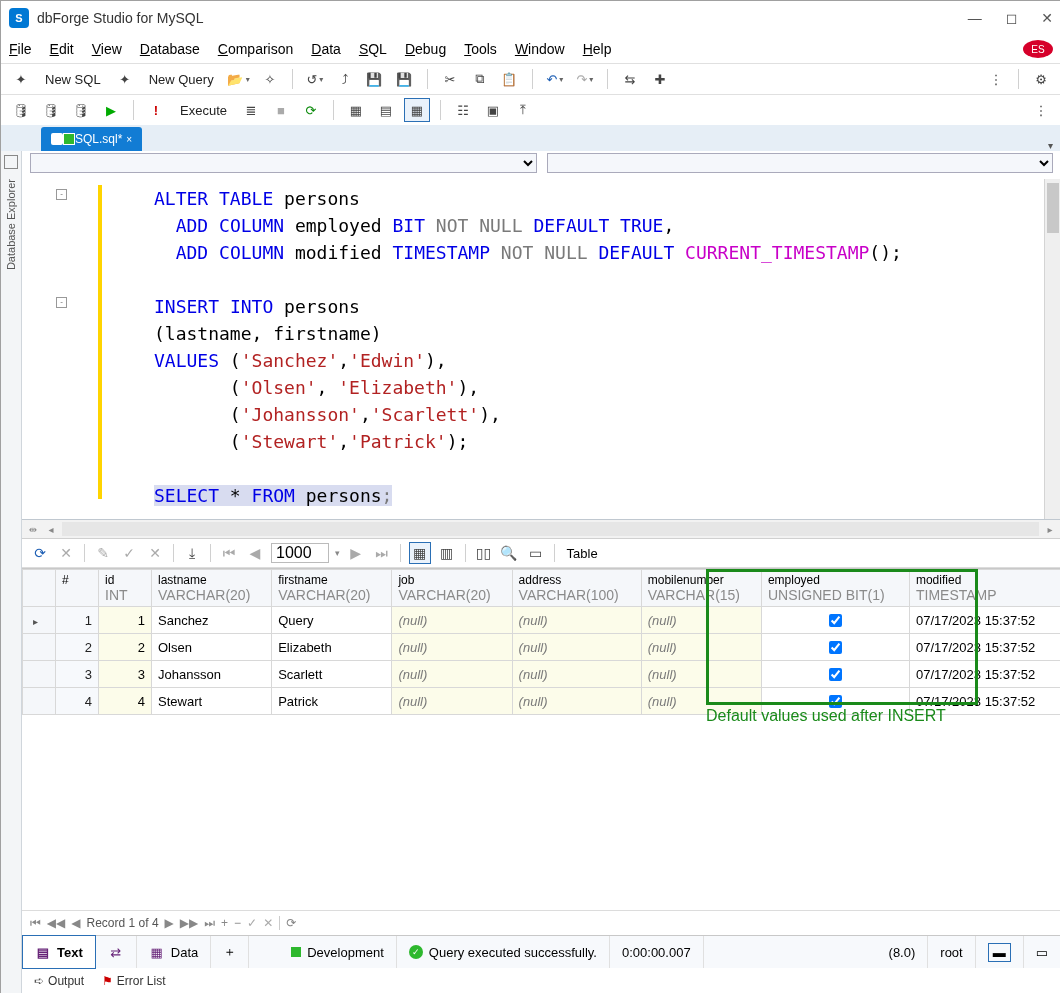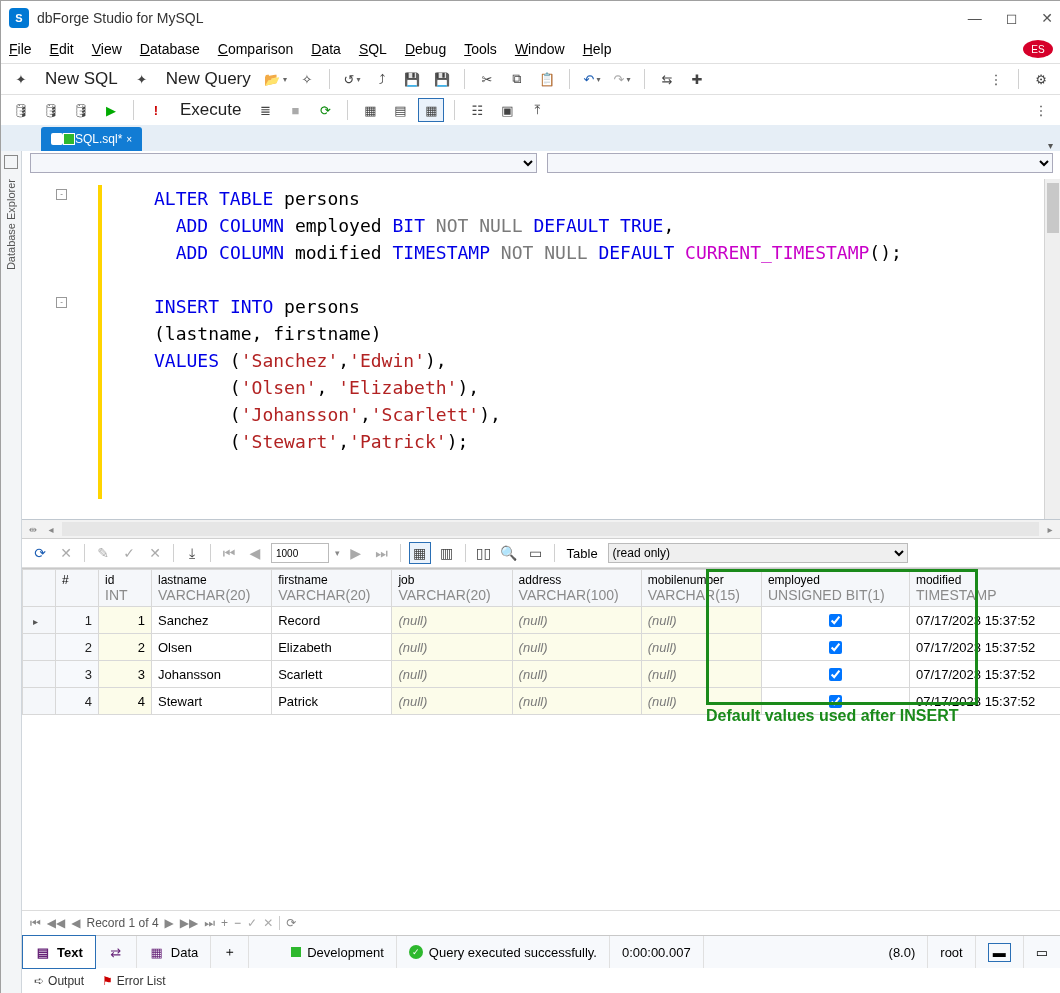--- a/index.html
+++ b/index.html
@@ -8,21 +8,21 @@
 .titlebar .logo{width:20px;height:20px;border-radius:4px;background:#0078d4;display:flex;align-items:center;justify-content:center;color:#fff;font-weight:bold;font-size:11px;margin-right:8px}
 .titlebar .ctrls{margin-left:auto;display:flex;gap:24px;align-items:center;font-size:14px;color:#555}
 .titlebar .ctrls span{cursor:pointer}
 .menubar{height:28px;display:flex;align-items:center;padding:0 8px;gap:18px;font-size:14px}
 .menubar .m{cursor:pointer}
 .menubar .m u{text-decoration:underline}
 .menubar .es{margin-left:auto;width:30px;height:18px;border-radius:50%;background:#d6002a;color:#fff;font-size:10px;display:flex;align-items:center;justify-content:center}
 .toolbar{height:30px;display:flex;align-items:center;padding:0 8px;gap:6px;border-top:1px solid #e0e0e0}
 .toolbar .sep{width:1px;height:20px;background:#d0d0d0;margin:0 4px}
 .toolbar .btn{min-width:20px;height:22px;display:flex;align-items:center;justify-content:center;font-size:13px;padding:0 2px;cursor:pointer;color:#444}
-.toolbar .btn.txt{padding:0 6px;font-size:17px;color:#222}
+.toolbar .btn.txt{padding:0 6px;font-size:13px;color:#222}
 .toolbar .drop::after{content:"▾";font-size:8px;margin-left:2px;color:#666}
 .toolbar .spacer{flex:1}
 .tabstrip{height:26px;background:#e6eef6;display:flex;align-items:flex-end;padding-left:6px;position:relative}
 .tabstrip::before{content:"";position:absolute;left:0;top:0;width:38px;height:26px;background:#e6eef6}
 .tabstrip .tab{height:24px;display:flex;align-items:center;padding:0 10px;font-size:12px;color:#fff;background:#127cd4;border-top-left-radius:3px;border-top-right-radius:3px;margin-left:0}
 .tabstrip .tab .ficon{width:12px;height:12px;background:#fff;border-radius:2px;position:relative}
 .tabstrip .tab .dot{width:10px;height:10px;background:#2eb82e;border:1px solid #fff}
 .tabstrip .tab .close{font-size:10px;color:#fff;margin-left:4px;cursor:pointer}
 .tabstrip .rtog{margin-left:auto;margin-right:8px;color:#555;font-size:10px}
 .body{flex:1;display:flex;min-height:0}
@@ -39,38 +39,38 @@
 .code{padding:6px 8px 6px 88px;font-family:Consolas,monospace;font-size:18px;line-height:27px;white-space:pre;overflow:hidden;flex:1}
 .kw{color:#0000e6}.ty{color:#0000e6}.gr{color:#7a7a7a}.fn{color:#c800c8}.str{color:#b22222}.sel{background:#d8dcf0}
 .vscroll{width:16px;background:#efefef;border-left:1px solid #d4d4d4;position:relative}
 .vscroll .thumb{position:absolute;left:2px;right:2px;top:4px;height:50px;background:#c8c8c8}
 .hsb{height:18px;background:#f2f2f2;display:flex;align-items:center;padding:0 4px;gap:4px;color:#888;font-size:10px;border-bottom:1px solid #d0d0d0}
 .hsb .arrow{width:14px;height:14px;display:flex;align-items:center;justify-content:center;color:#888}
 .hsb .track{flex:1;height:14px;background:#e6e6e6}
 .restool{height:28px;display:flex;align-items:center;padding:0 8px;gap:6px;border-bottom:1px solid #dcdcdc}
 .restool .ico{width:20px;height:20px;display:flex;align-items:center;justify-content:center;color:#444;font-size:14px;cursor:pointer}
 .restool .sep2{width:1px;height:18px;background:#d0d0d0;margin:0 2px}
-.restool input.pg{width:48px;height:18px;border:1px solid #bbb;font-size:10px;text-align:left;padding:0 4px}
+.restool input.pg{width:48px;height:18px;border:1px solid #bbb;font-size:16px;text-align:left;padding:0 4px}
 .restool .boxed{border:1px solid #2a6fb5!important;background:#eaf2fb}
 .restool select.mode{width:300px;height:20px;border:1px solid #bbb;font-size:12px}
 .restool .lbl{font-size:13px;margin:0 4px}
 .grid{border-top:1px solid #c8c8c8;font-size:13px}
 .grid table{border-collapse:collapse;width:100%}
 .grid th,.grid td{border:1px solid #d8d8d8;padding:3px 6px;text-align:left;height:20px;white-space:nowrap}
 .grid th{background:#f5f7fa;font-weight:normal;vertical-align:top;padding:3px 6px}
 .grid th .h1{font-size:12px;color:#000}
 .grid th .h2{font-size:14px;color:#8a8a8a}
 .grid td.rownum{text-align:right;background:#f7f9fc;color:#222;width:30px}
 .grid td.idv{text-align:right;background:#fcfcea;width:40px}
 .grid td.null{font-style:italic;color:#7a7a7a;background:#fcfcea}
 .grid td.cent{text-align:center}
 .grid .rowmark{width:20px;background:#f5f7fa}
 .grid .rowmark.on::before{content:"▸";color:#555;font-size:10px;padding-left:4px}
 .callout-box{position:absolute;border:3px solid #1a8a1a;pointer-events:none}
-.callout-text{color:#1a8a1a;font-size:16px;font-weight:bold}
+.callout-text{color:#1a8a1a;font-size:16px;font-weight:normal}
 .nav{height:24px;display:flex;align-items:center;padding:0 8px;gap:6px;border-top:1px solid #dcdcdc;font-size:12px;color:#555}
 .nav .nb{cursor:pointer;color:#888}
 .status{height:32px;display:flex;align-items:center;border-top:1px solid #c8c8c8;background:#f7f9fc;font-size:13px}
 .status .cell{padding:0 12px;height:100%;display:flex;align-items:center;border-right:1px solid #e0e0e0;gap:6px}
 .status .cell.active{border:1px solid #2a6fb5;background:#fff;font-weight:bold}
 .status .dotg{width:10px;height:10px;background:#2eb82e}
 .status .chk{width:14px;height:14px;border-radius:50%;background:#2eb82e;color:#fff;font-size:9px;display:flex;align-items:center;justify-content:center}
 .bottombar{height:26px;display:flex;align-items:center;padding:0 12px;gap:18px;font-size:12px;color:#333}
 .bottombar .af{display:flex;align-items:center;gap:4px}
 .bottombar .arr{font-size:12px;color:#555}
@@ -192,20 +192,21 @@
   <span class="kw">ADD</span> <span class="kw">COLUMN</span> employed <span class="ty">BIT</span> <span class="gr">NOT</span> <span class="gr">NULL</span> <span class="kw">DEFAULT</span> <span class="kw">TRUE</span>,
   <span class="kw">ADD</span> <span class="kw">COLUMN</span> modified <span class="ty">TIMESTAMP</span> <span class="gr">NOT</span> <span class="gr">NULL</span> <span class="kw">DEFAULT</span> <span class="fn">CURRENT_TIMESTAMP</span>();
 
 <span class="kw">INSERT</span> <span class="kw">INTO</span> persons
 (lastname, firstname)
 <span class="kw">VALUES</span> (<span class="str">'Sanchez'</span>,<span class="str">'Edwin'</span>),
        (<span class="str">'Olsen'</span>, <span class="str">'Elizabeth'</span>),
        (<span class="str">'Johansson'</span>,<span class="str">'Scarlett'</span>),
        (<span class="str">'Stewart'</span>,<span class="str">'Patrick'</span>);
 
+<span class="sel"><span class="kw">SELECT</span> * <span class="kw">FROM</span> persons<span class="gr">;</span></span>
 </div>
         <div class="vscroll">
             <div class="thumb"></div>
           </div>
       </div>
       <div class="hsb">
         <span class="arrow">⇹</span>
         <span class="arrow">◂</span>
           <div class="track"></div>
           <span class="arrow">▸</span>
@@ -229,21 +230,20 @@
         <span class="ico" style="color:#aaa">⏭</span>
         <span class="sep2"></span>
         <span class="ico boxed">▦</span>
         <span class="ico">▥</span>
         <span class="sep2"></span>
         <span class="ico">▯▯</span>
         <span class="ico">🔍</span>
         <span class="ico">▭</span>
         <span class="sep2"></span>
         <span class="lbl">Table</span>
-        <select class="mode"><option>(read only)</option></select>
       </div>
 
       <div class="grid" style="position:relative">
         <table id="grid">
             <tbody>
               <tr>
                 <th class="rowmark"></th>
                 <th>
                   <div class="h1">#</div>
                   <div class="h2"></div>
@@ -279,21 +279,21 @@
                 <th>
                   <div class="h1">modified</div>
                   <div class="h2">TIMESTAMP</div>
                 </th>
               </tr>
               <tr>
                 <td class="rowmark on"></td>
                 <td class="rownum">1</td>
                 <td class="idv">1</td>
                 <td>Sanchez</td>
-                <td>Record</td>
+                <td>Query</td>
                 <td class="null">(null)</td>
                 <td class="null">(null)</td>
                 <td class="null">(null)</td>
                 <td class="cent"><input type="checkbox" checked="" style=""></td>
                 <td>07/17/2023 15:37:52</td>
               </tr>
               <tr>
                 <td class="rowmark"></td>
                 <td class="rownum">2</td>
                 <td class="idv">2</td>

